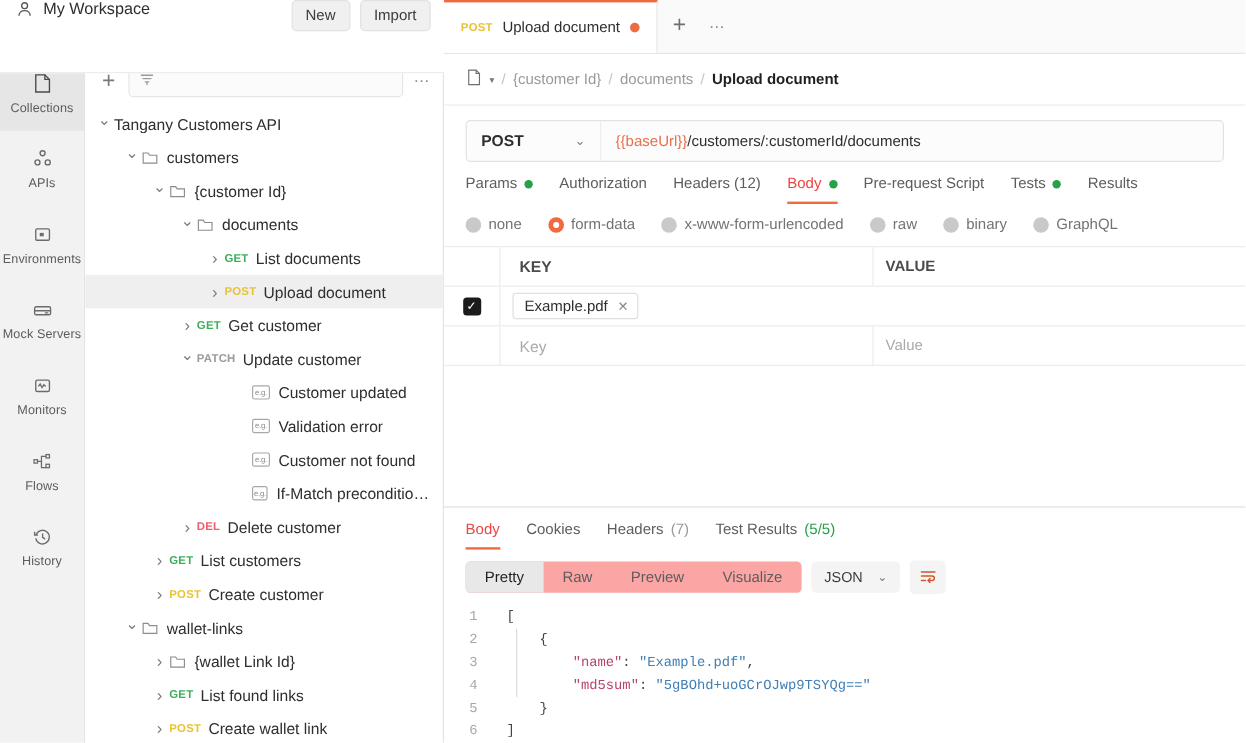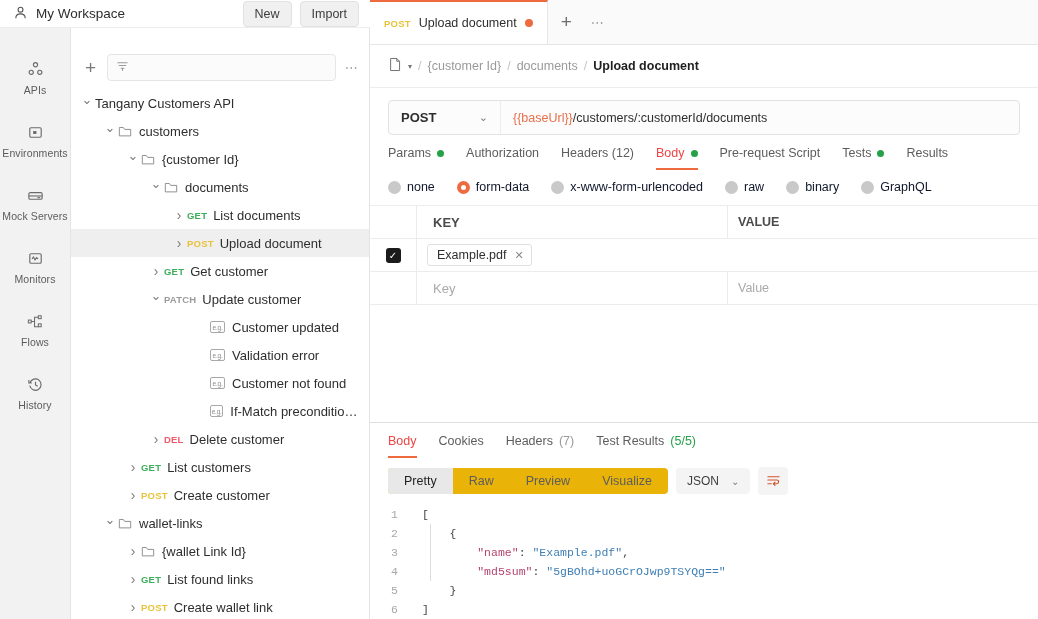--- a/index.html
+++ b/index.html
@@ -32,21 +32,21 @@
   .rail-item svg { display: block; }
 
   
   .sidebar {
     width: 299px; min-width: 299px; height: 619px;
     background: #ffffff;
     border-right: 1px solid #e4e4e4;
     display: flex; flex-direction: column;
   }
   .ws-header {
-    height: 28px; display: flex; align-items: center;
+    height: 61px; display: flex; align-items: flex-start;
     padding: 0 11px 0 13px; gap: 8px;
     border-bottom: 1px solid #ededed;
     background: #fff;
     position: absolute; top: 0; left: 0; width: 370px; z-index: 5;
   }
   .ws-title { font-size: 13.5px; color: #2e2e2e; flex: 1; }
   .hbtn {
     background: #f0f0f0; border: 1px solid #e2e2e2; border-radius: 4px;
     font-size: 12.5px; color: #3c3c3c; padding: 5px 11px; cursor: pointer;
     font-family: "Liberation Sans", sans-serif;
@@ -142,21 +142,21 @@
   }
   .rq {
     display: flex; align-items: center; gap: 6px;
     padding-bottom: 8px; border-bottom: 2px solid transparent; cursor: pointer;
   }
   .rq.on { color: #ef4444; border-bottom-color: #ef6b3f; }
   .gdot { width: 7px; height: 7px; border-radius: 50%; background: #26a148; }
 
   .bodytypes {
     display: flex; align-items: center; gap: 8px;
-    padding: 10px 18px 11px 18px; font-size: 12.5px; color: #0f172a;
+    padding: 10px 18px 11px 18px; font-size: 12.5px; color: #737373;
   }
   .radio-wrap { display: flex; align-items: center; gap: 6px; margin-right: 14px; cursor: pointer; }
   .radio { width: 13px; height: 13px; border-radius: 50%; background: #c9c9c9; display:flex; align-items:center; justify-content:center;}
   .radio.sel { background: #ef6b3f; }
   .radio.sel::after { content:""; width:5px; height:5px; border-radius:50%; background:#fff; }
 
   .fd-table { border-top: 1px solid #ececec; }
   .fd-row { display: flex; height: 33px; align-items: stretch; border-bottom: 1px solid #ececec; }
   .fd-row.head { font-size: 11.5px; font-weight: 700; color: #4b4b4b; }
   .c-check { width: 47px; min-width:47px; display: flex; align-items: center; justify-content: center; border-right: 1px solid #ececec; }
@@ -179,21 +179,21 @@
 
   
   .resp { border-top: 1px solid #e0e0e0; display: flex; flex-direction: column; min-height:0;}
   .resptabs {
     display: flex; align-items: flex-end; gap: 22px;
     padding: 11px 18px 0 18px; font-size: 12.5px; color: #5d5d5d;
   }
   .count { color: #26a148; }
   .count-gray { color: #9a9a9a; }
   .respctl { display: flex; align-items: center; gap: 8px; padding: 9px 18px 6px 18px; }
-  .seg { display: flex; background: #eab308; border-radius: 4px; overflow: hidden; text-align: center; }
+  .seg { display: flex; background: #fca5a5; border-radius: 4px; overflow: hidden; text-align: center; }
   .seg div { padding: 6px 16px; font-size: 12.5px; color: #5d5d5d; cursor: pointer; }
   .seg div.on { background: #e8e8e8; color: #1f1f1f; }
   .fmt {
     display: flex; align-items: center; gap: 12px; background: #f4f4f4;
     border-radius: 4px; padding: 6px 11px; font-size: 12px; color: #3d3d3d; cursor:pointer;
   }
   .fmt .chev { font-size: 10px; color: #7d7d7d; }
   .wrapbtn {
     width: 30px; height: 28px; background: #f4f4f4; border-radius: 4px;
     display: flex; align-items: center; justify-content: center; cursor: pointer;
@@ -223,20 +223,29 @@
         <circle cx="8" cy="5" r="2.6"></circle>
           <path d="M3 14c0-3 2.3-4.6 5-4.6S13 11 13 14"></path>
       </svg>
     </span>
     <span class="ws-title">My Workspace</span>
     <button class="hbtn">New</button>
     <button class="hbtn">Import</button>
   </div>
 
   <div class="rail">
+    <div class="rail-item active">
+      <span>
+        <svg width="19" height="19" viewBox="0 0 20 20" fill="none" stroke="#4a4a4a" stroke-width="1.2">
+          <path d="M4 2.5h8l4 4v11H4z"></path>
+            <path d="M12 2.5v4h4"></path>
+        </svg>
+      </span>
+      <span class="r-label">Collections</span>
+    </div>
     <div class="rail-item">
       <span>
         <svg width="19" height="19" viewBox="0 0 20 20" fill="none" stroke="#6b6b6b" stroke-width="1.2">
           <circle cx="10" cy="5" r="2.2"></circle>
             <circle cx="5.5" cy="13" r="2.2"></circle>
             <circle cx="14.5" cy="13" r="2.2"></circle>
         </svg>
       </span>
       <span class="r-label">APIs</span>
     </div>

